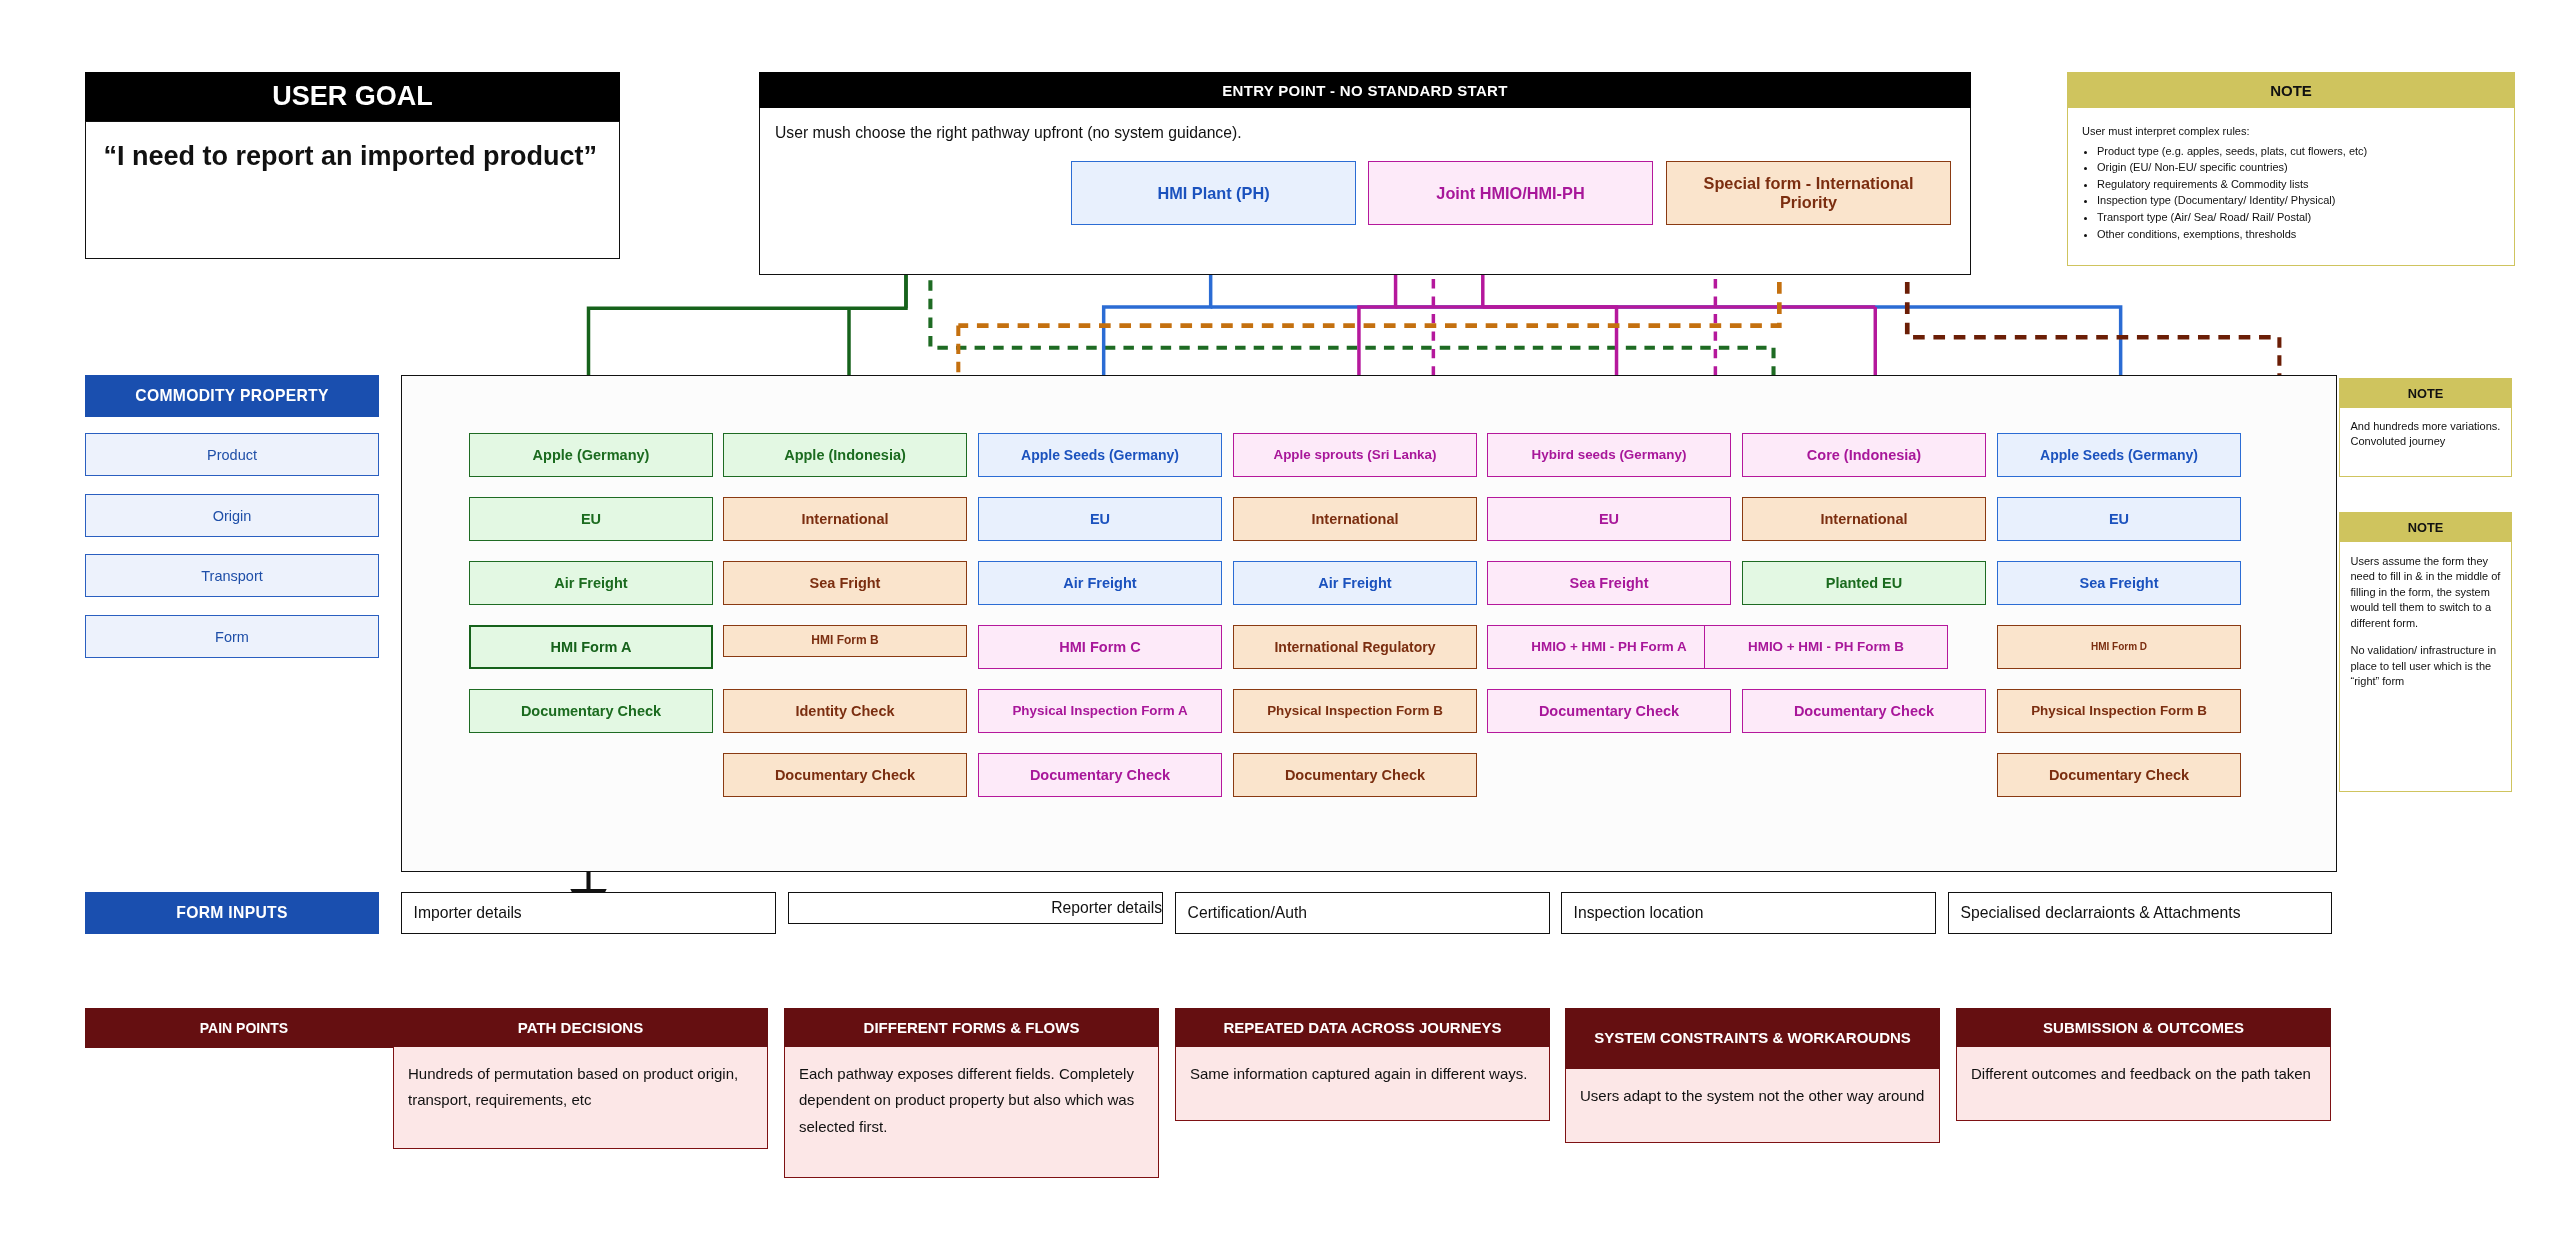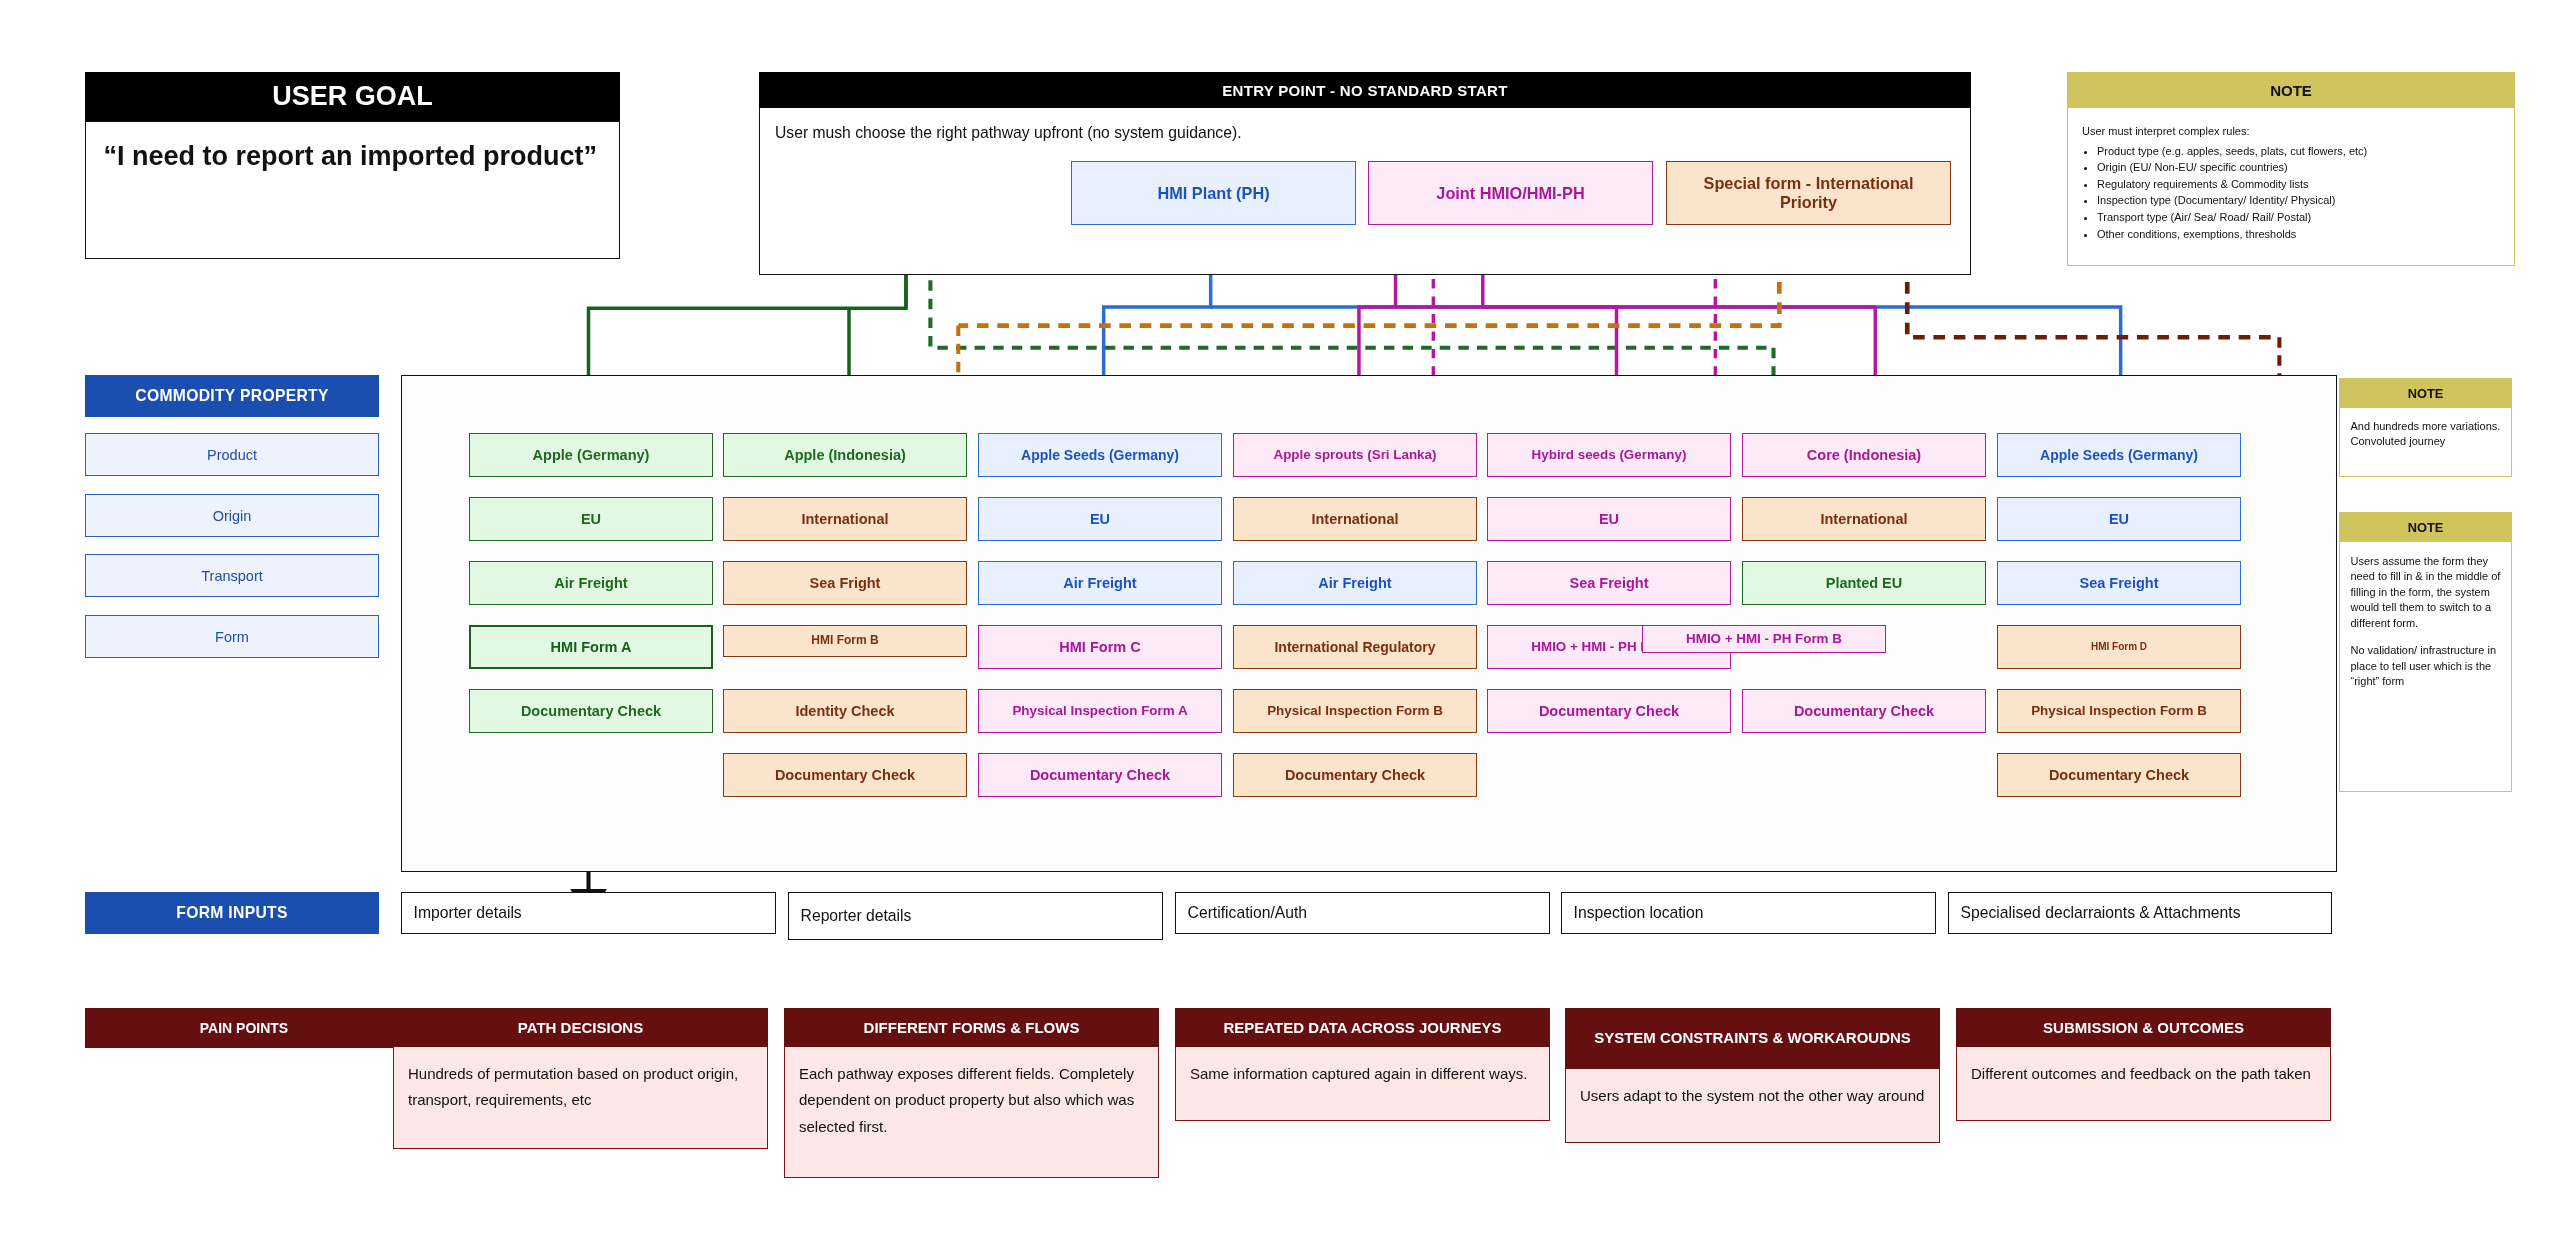--- a/index.html
+++ b/index.html
@@ -242,21 +242,21 @@
 
 <div class="abs cell p-pink" style="left:1742px;top:433px;width:244px;height:44px;font-size:14.5px;">
     <span>Core (Indonesia)</span>
   </div>
 <div class="abs cell p-tan" style="left:1742px;top:497px;width:244px;height:44px;font-size:14.5px;">
     <span>International</span>
   </div>
 <div class="abs cell p-green" style="left:1742px;top:561px;width:244px;height:44px;font-size:14.5px;">
     <span>Planted EU</span>
   </div>
-<div class="abs cell p-pink" style="left:1642px;top:625px;width:244px;height:28px;font-size:13.4px;">
+<div class="abs cell p-pink" style="left:1704px;top:625px;width:244px;height:44px;font-size:13.4px;">
     <span>HMIO + HMI - PH Form B</span>
   </div>
 <div class="abs cell p-pink" style="left:1742px;top:689px;width:244px;height:44px;font-size:14.5px;">
     <span>Documentary Check</span>
   </div>
 
 <div class="abs cell p-blue" style="left:1997px;top:433px;width:244px;height:44px;font-size:14px;">
     <span>Apple Seeds (Germany)</span>
   </div>
 <div class="abs cell p-blue" style="left:1997px;top:497px;width:244px;height:44px;font-size:14.5px;">
@@ -282,21 +282,21 @@
 <div class="abs notebody" style="left:2339px;top:542px;width:173px;height:250px;padding:11.6px 10.5px;font-size:11px;line-height:1.42;">
   <div>Users assume the form they need to fill in &amp; in the middle of filling in the form, the system would tell them to switch to a different form.</div>
   <div style="height:11.6px;"></div>
   <div>No validation/ infrastructure in place to tell user which is the “right” form</div>
 </div>
 
 <div class="abs hdr-blue" style="left:85px;top:892px;width:294px;height:42px;font-size:15.7px;">FORM INPUTS</div>
 <div class="abs formbox" style="left:401px;top:892px;width:375px;height:42px;">
     <span>Importer details</span>
   </div>
-<div class="abs formbox" style="left:788px;top:892px;width:375px;height:48px;">
+<div class="abs formbox" style="left:788px;top:892px;width:375px;height:32px;justify-content:flex-end;">
     <span>Reporter details</span>
   </div>
 <div class="abs formbox" style="left:1175px;top:892px;width:375px;height:42px;">
     <span>Certification/Auth</span>
   </div>
 <div class="abs formbox" style="left:1561px;top:892px;width:375px;height:42px;">
     <span>Inspection location</span>
   </div>
 <div class="abs formbox" style="left:1948px;top:892px;width:384px;height:42px;">
     <span>Specialised declarraionts &amp; Attachments</span>

